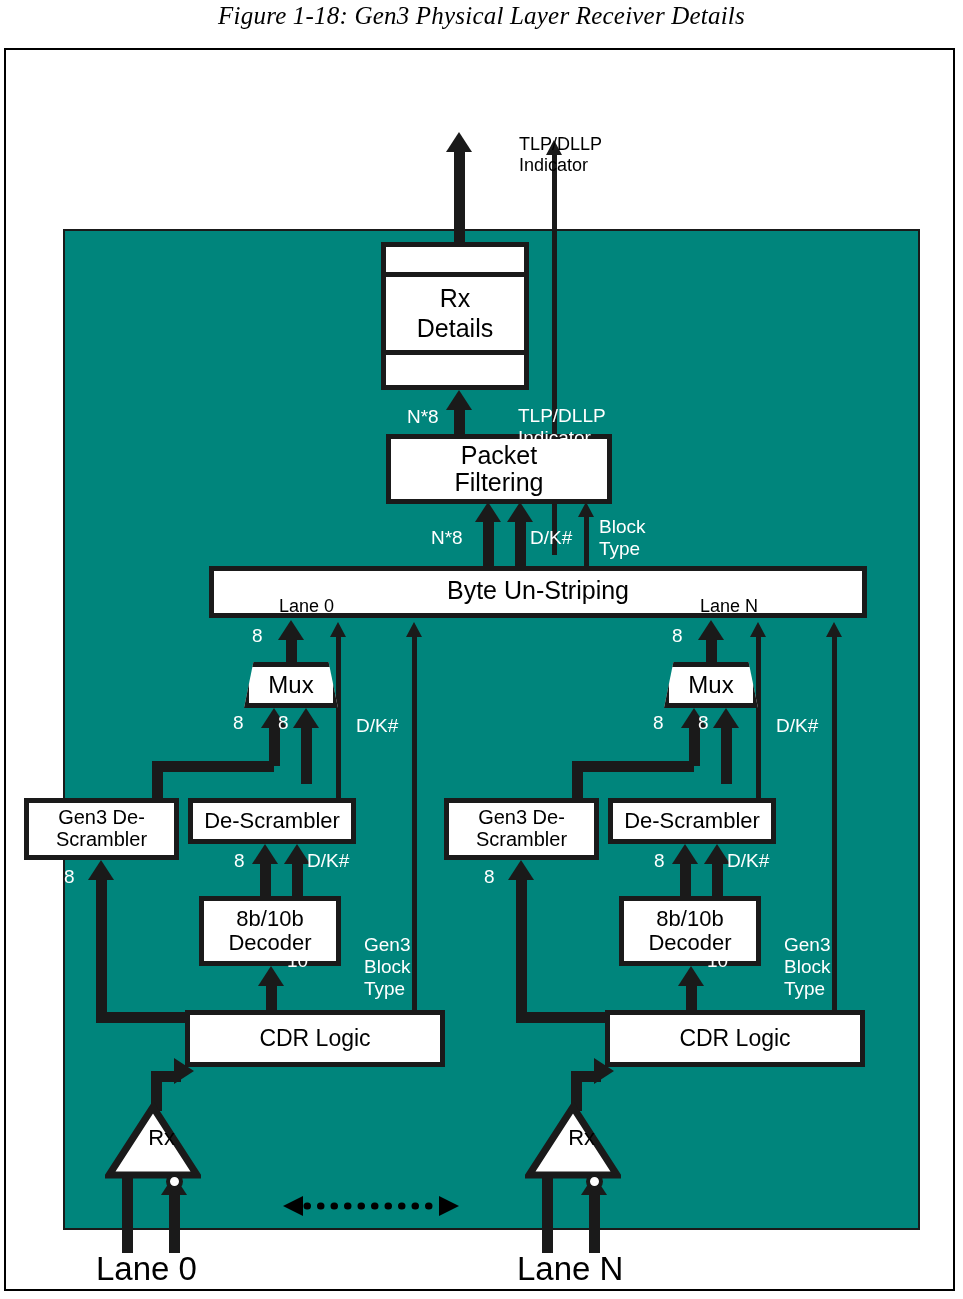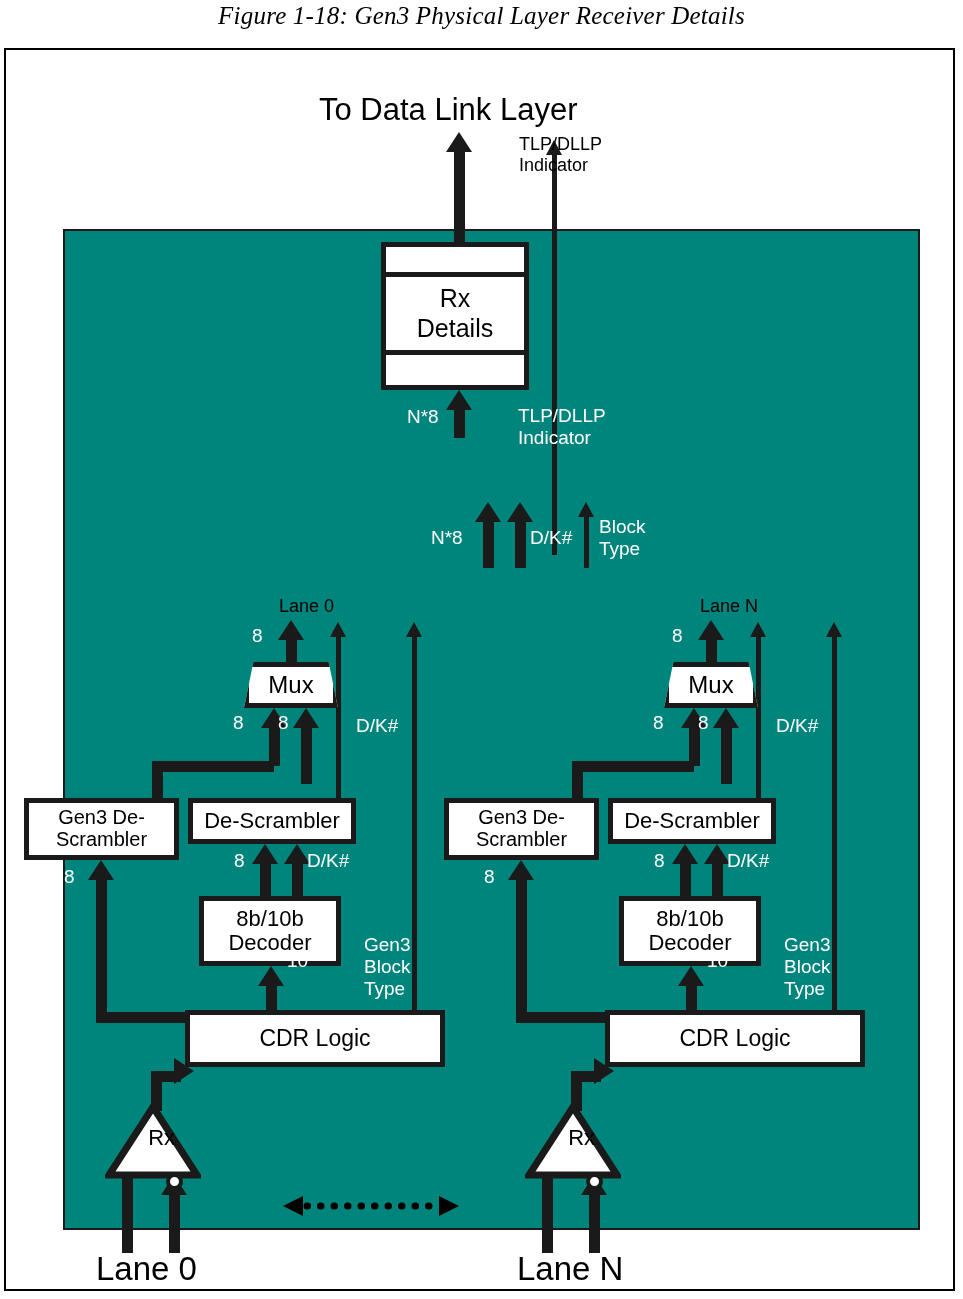--- a/index.html
+++ b/index.html
@@ -198,21 +198,20 @@
   
   #lane-span { position: absolute; z-index: 8; }
 </style>
 </head>
 <body>
 
 <div id="figure-title">Figure 1-18: Gen3 Physical Layer Receiver Details</div>
 
 <div id="outer-frame">
 
-  <div id="to-dll" style="left:313px; top:42px;">To Data Link Layer</div>
 
   <div class="lbl on-white" style="left:513px; top:84px; font-size:18px;">TLP/DLLP
 Indicator</div>
 
   <div id="phy-region"></div>
 
   <div class="wire thick-v" style="left:448px; top:100px; height:92px;"></div>
   <div class="arrow-up" style="left:440px; top:82px;"></div>
 
   <div class="wire thin-v" style="left:546px; top:104px; height:401px;"></div>
@@ -229,34 +228,41 @@
     <div class="seg-bot"></div>
   </div>
 
   <div class="wire thick-v" style="left:448px; top:356px; height:32px;"></div>
   <div class="arrow-up" style="left:440px; top:340px;"></div>
   <div class="lbl" style="left:401px; top:356px;">N*8</div>
 
   <div class="lbl" style="left:512px; top:355px;">TLP/DLLP
 Indicator</div>
 
+  <div class="box" style="left:380px; top:384px; width:226px; height:70px; font-size:25px;">
+    <span>Packet</span>
+    <span>Filtering</span>
+  </div>
 
   <div class="wire thick-v" style="left:477px; top:470px; height:48px;"></div>
   <div class="arrow-up" style="left:469px; top:452px;"></div>
   <div class="lbl" style="left:425px; top:477px;">N*8</div>
 
   <div class="wire thick-v" style="left:509px; top:470px; height:48px;"></div>
   <div class="arrow-up" style="left:501px; top:452px;"></div>
   <div class="lbl" style="left:524px; top:477px;">D/K#</div>
 
   <div class="wire thin-v" style="left:578px; top:466px; height:52px;"></div>
   <div class="arrow-up thin" style="left:572px; top:452px;"></div>
   <div class="lbl" style="left:593px; top:466px;">Block
 Type</div>
 
+  <div class="box" style="left:203px; top:516px; width:658px; height:52px; font-size:25px; justify-content:center;">
+    <span style="margin-top:-4px;">Byte Un-Striping</span>
+  </div>
   <div class="unstripe-lane" style="left:273px; top:546px;">Lane 0</div>
   <div class="unstripe-lane" style="left:694px; top:546px;">Lane N</div>
 
   <div class="wire thick-v" style="left:280px; top:588px; height:24px;"></div>
   <div class="arrow-up" style="left:272px; top:570px;"></div>
   <div class="lbl" style="left:246px; top:575px;">8</div>
 
   <div class="wire thin-v" style="left:330px; top:586px; height:180px;"></div>
   <div class="arrow-up thin" style="left:324px; top:572px;"></div>
   <div class="lbl" style="left:350px; top:665px;">D/K#</div>

